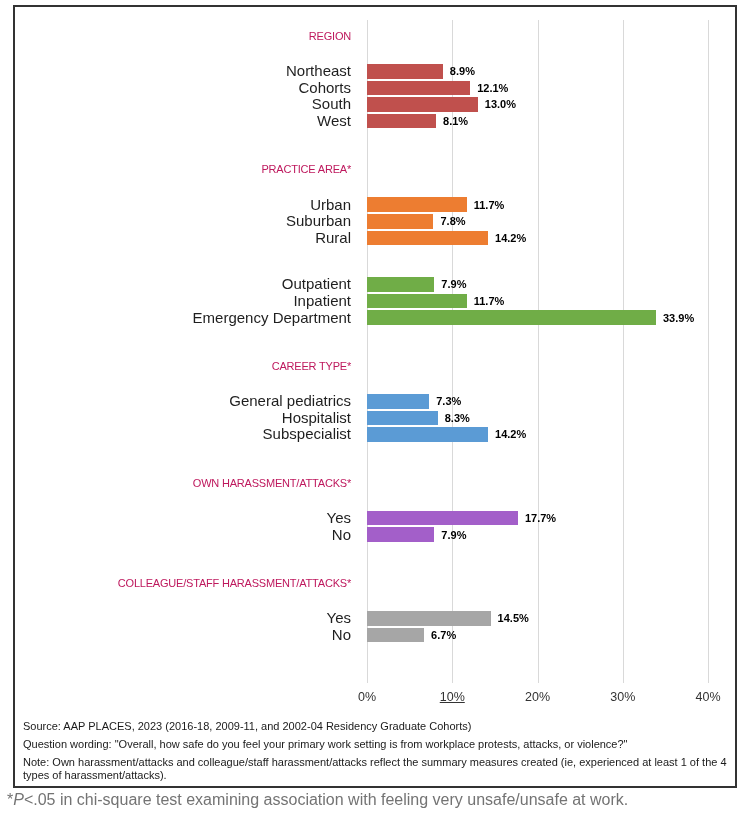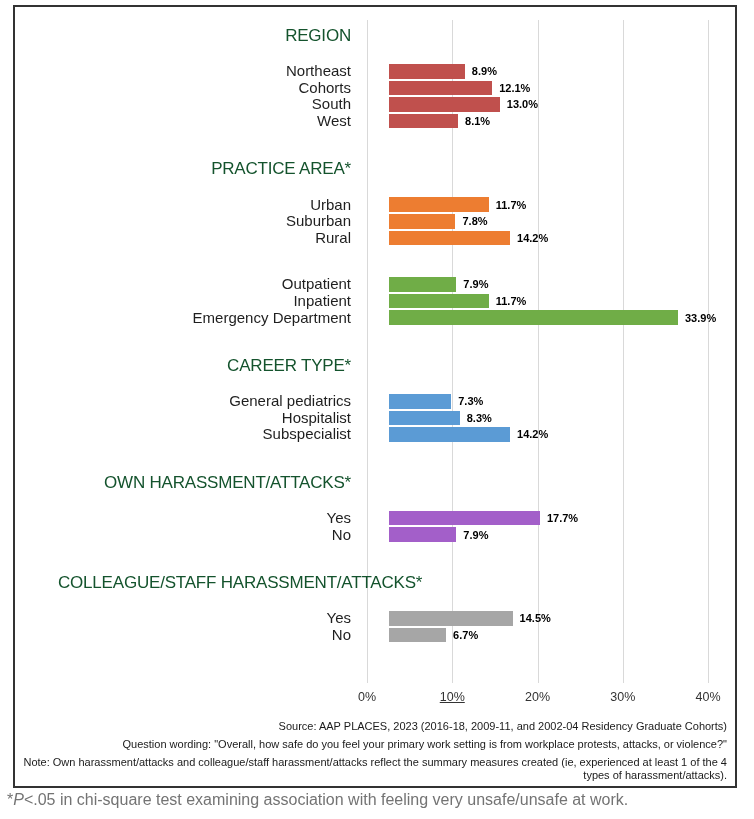--- a/index.html
+++ b/index.html
@@ -31,30 +31,29 @@
   .bar-groups{
     position:relative;z-index:1;
     padding-top:19px;
   }
   .group{margin-bottom:30px;}
   .group:last-child{margin-bottom:2px;}
   .group-header{
     height:20px;line-height:20px;
     width:352px;box-sizing:border-box;padding-right:16px;
     text-align:right;
-    font-size:17px;letter-spacing:-0.2px;
+    font-size:11px;letter-spacing:-0.2px;
     white-space:nowrap;
-    color:#14532d;
+    color:#be185d;
     margin-bottom:17px;
     padding-left:43px;
   }
   .bar-row{
     display:flex;align-items:center;
     height:16.6px;
-    gap:22px;
   }
   .bar-label{
     flex:none;width:352px;box-sizing:border-box;padding-right:16px;
     text-align:right;font-size:15px;line-height:16px;
     white-space:nowrap;color:#1f1f1f;
   }
   .bar-track{
     flex:1;display:flex;align-items:center;height:14.6px;
   }
   .bar{height:14.6px;flex:none;}
@@ -66,21 +65,21 @@
   .x-axis{
     position:absolute;left:0;top:680px;right:0;height:20px;z-index:1;
   }
   .tick{
     position:absolute;top:0;height:20px;line-height:20px;
     transform:translateX(-50%);
     font-size:12.5px;color:#333;
   }
   .notes{
     position:absolute;left:8px;right:8px;top:713px;
-    font-size:11px;line-height:13px;color:#1a1a1a;z-index:1;text-align:right;
+    font-size:11px;line-height:13px;color:#1a1a1a;z-index:1;
   }
   .note-line{margin-bottom:5px;}
   .footnote{
     position:absolute;left:7px;top:791px;
     font-size:16px;color:#737373;
     white-space:nowrap;
   }
   .footnote .italic{font-style:italic;}
 </style>
 </head>

